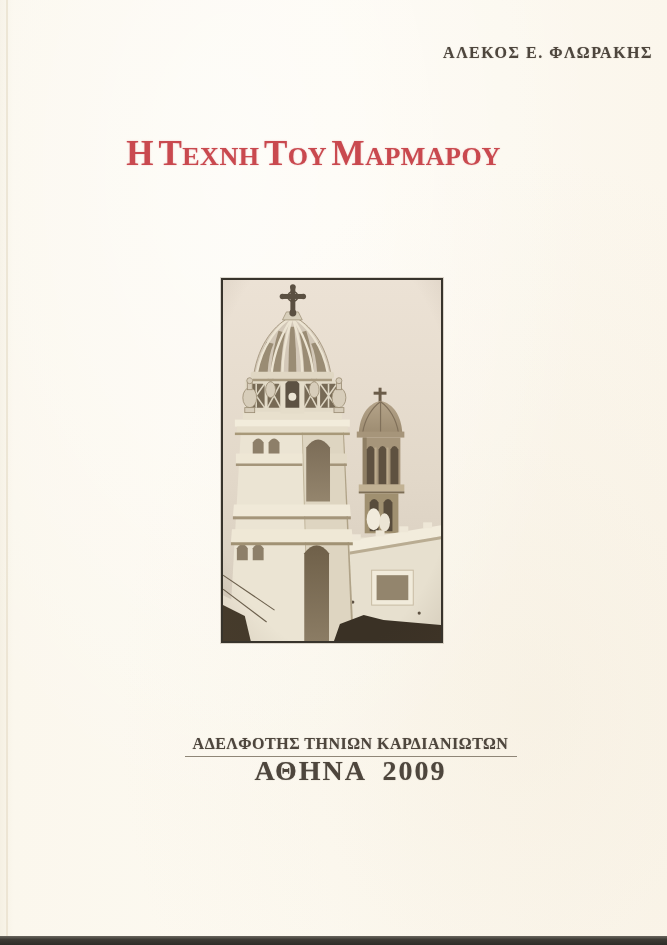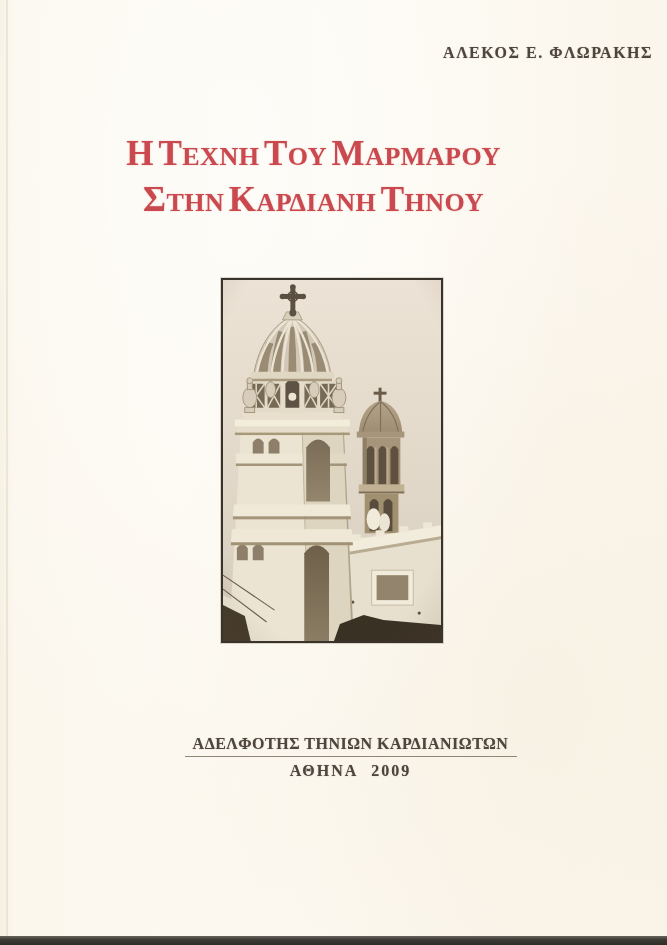--- a/index.html
+++ b/index.html
@@ -32,38 +32,37 @@
     box-shadow:0 0 0 1px rgba(120,105,85,.25);
   }
   .photo svg{display:block;width:100%;height:100%;}
   .publisher{
     position:absolute;top:733px;left:0;right:10px;text-align:center;
     color:#4e463d;font-weight:700;text-shadow:0 0 1px rgba(78,70,61,.45);padding-left:44px;
   }
   .pub-line1{font-size:16px;line-height:21px;letter-spacing:.5px;}
   .pub-line2{font-size:16px;line-height:20px;letter-spacing:1px;}
   .rule{width:332px;margin:2px auto 0;border:0;border-top:1.5px solid #8f8677;}
-  .imprint{font-size:16px;line-height:26px;letter-spacing:2px;word-spacing:8px;margin-top:1px;}
+  .imprint{font-size:28px;line-height:26px;letter-spacing:2px;word-spacing:8px;margin-top:1px;}
   .bottom-strip{
     position:absolute;left:0;right:0;top:936px;height:9px;
     background:linear-gradient(#6a665e,#3d3a34 40%,#2e2c27);
   }
 </style>
 </head>
 <body>
 
 <div class="page">
 
   <div class="left-edge"></div>
 
   <div class="author">ΑΛΕΚΟΣ Ε. ΦΛΩΡΑΚΗΣ</div>
 
   <div class="title">
     <div class="title-line"><span class="tc-big">Η</span><span class="tc-small"></span> <span class="tc-big">Τ</span><span class="tc-small">ΕΧΝΗ</span> <span class="tc-big">Τ</span><span class="tc-small">ΟΥ</span> <span class="tc-big">Μ</span><span class="tc-small">ΑΡΜΑΡΟΥ</span></div>
-    <div class="title-line"><span class="tc-big">Σ</span><span class="tc-small">ΤΗΝ</span> <span class="tc-big">Κ</span><span class="tc-small">ΑΡΔΙΑΝΗ</span> <span class="tc-big">Τ</span><span class="tc-small">ΗΝΟΥ</span></div>
   </div>
 
   <figure class="photo" aria-label="Sepia photograph of the openwork marble bell tower and carved dome of a church in Kardiani, Tinos, with a second bell tower and whitewashed rooftops behind">
     <svg viewBox="0 0 220 362" preserveAspectRatio="none">
       <defs>
         <linearGradient id="sky" x1="0" y1="0" x2="0" y2="1">
           <stop offset="0" stop-color="#ece2d5"></stop>
           <stop offset="0.55" stop-color="#e2d8c9"></stop>
           <stop offset="1" stop-color="#d5cbbc"></stop>
         </linearGradient>

